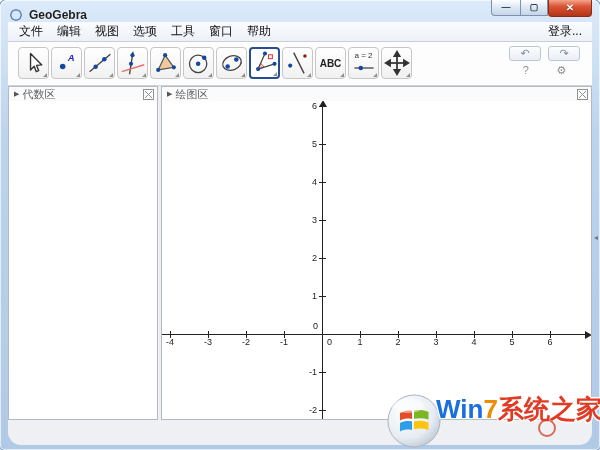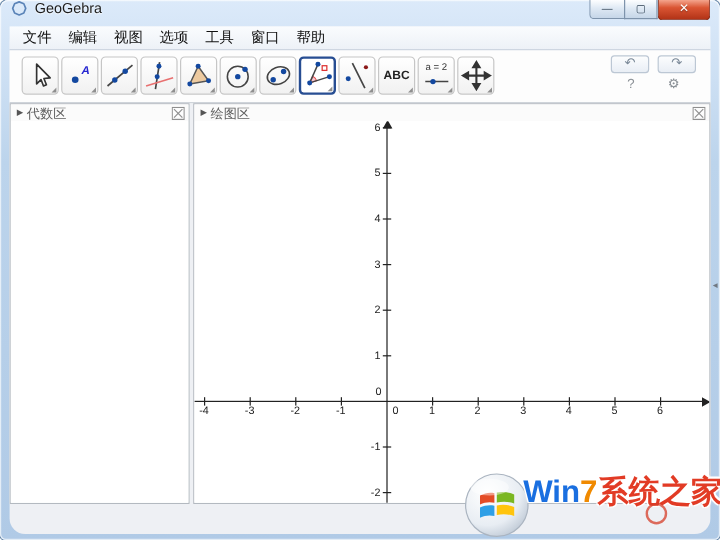--- a/index.html
+++ b/index.html
@@ -2,21 +2,21 @@
 <html><head>
 <meta charset="utf-8">
 <style>
   html,body{margin:0;padding:0;}
   .screen{position:relative;width:600px;height:450px;overflow:hidden;
     font-family:"Liberation Sans",sans-serif;
     background:linear-gradient(#dceafa,#bcd4ec 30%,#b0cae6);
     border-radius:7px 7px 5px 5px;box-shadow:inset 0 0 0 1px rgba(255,255,255,.65),0 0 0 1px #6d8cad;
     box-sizing:border-box;}
   
-  .titlebar{position:absolute;left:0;top:0;width:100%;height:22px;display:flex;align-items:flex-start;padding-left:9px;box-sizing:border-box;}
+  .titlebar{position:absolute;left:0;top:0;width:100%;height:22px;display:flex;align-items:flex-end;padding-left:9px;box-sizing:border-box;font-weight:bold;}
   .app-logo{width:14px;height:14px;margin-right:6px;flex:0 0 auto;}
   .title-text{font-size:12px;color:#1c1c1c;text-shadow:0 1px 1px rgba(255,255,255,.9);}
   .win-controls{position:absolute;right:8px;top:0;display:flex;}
   .wc-btn{height:16px;border:1px solid #7e93ab;border-top:none;border-radius:0 0 4px 4px;
     font-size:9px;line-height:15px;text-align:center;color:#2c3e50;
     background:linear-gradient(#fdfeff,#dfe9f4 45%,#c6d6e8);box-sizing:border-box;cursor:default;}
   .wc-min{width:29px;border-radius:0 0 0 4px;border-right:none;}
   .wc-max{width:28px;border-radius:0;}
   .wc-close{width:44px;height:17px;color:#fff;font-size:10px;line-height:15px;
     background:linear-gradient(#f4a58d,#da5533 40%,#b23317);border-color:#8c2a15;text-shadow:0 1px 1px rgba(0,0,0,.4);}
@@ -107,20 +107,21 @@
   <div class="client">
 
     <nav class="menubar">
       <span class="menu-item">文件</span>
         <span class="menu-item">编辑</span>
         <span class="menu-item">视图</span>
         <span class="menu-item">选项</span>
         <span class="menu-item">工具</span>
         <span class="menu-item">窗口</span>
         <span class="menu-item">帮助</span>
+        <span class="menu-login">登录...</span>
     </nav>
 
     <div class="toolbar">
       <div class="tools">
           <div class="tool-btn">
             <svg viewBox="0 0 30 30">
               <path d="M11 4 L11 23 L15.2 18.8 L17.6 25 L20.4 23.8 L18 17.8 L24 17.2 Z" fill="#fff" stroke="#333" stroke-width="1.6" stroke-linejoin="round"></path>
             </svg>
           </div>
           <div class="tool-btn">

